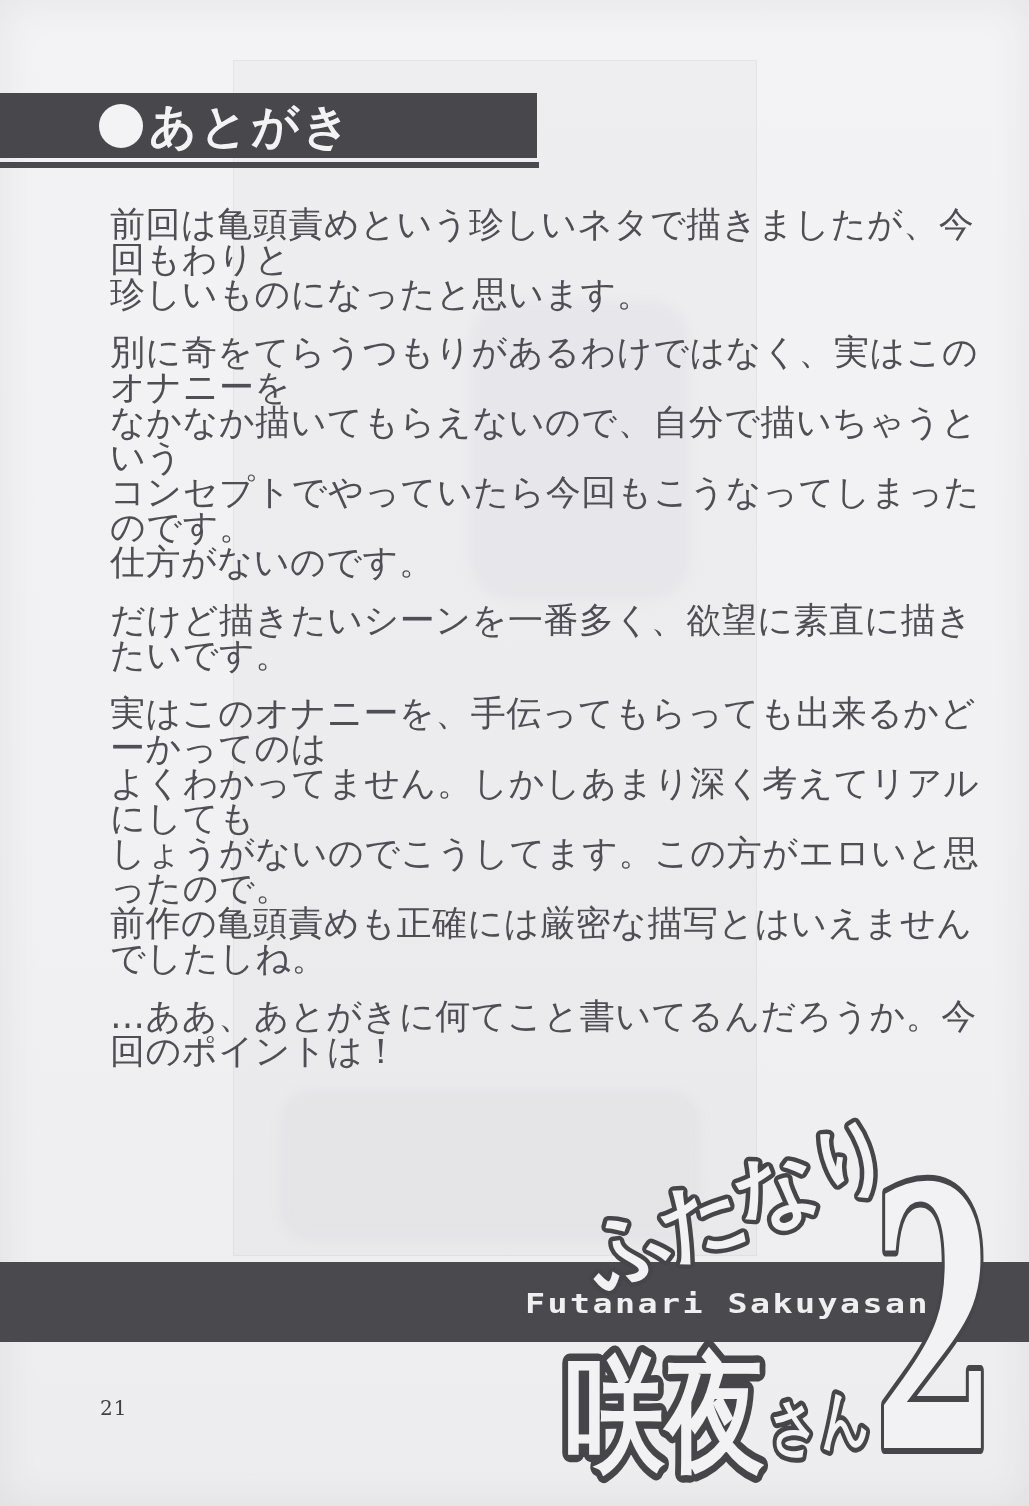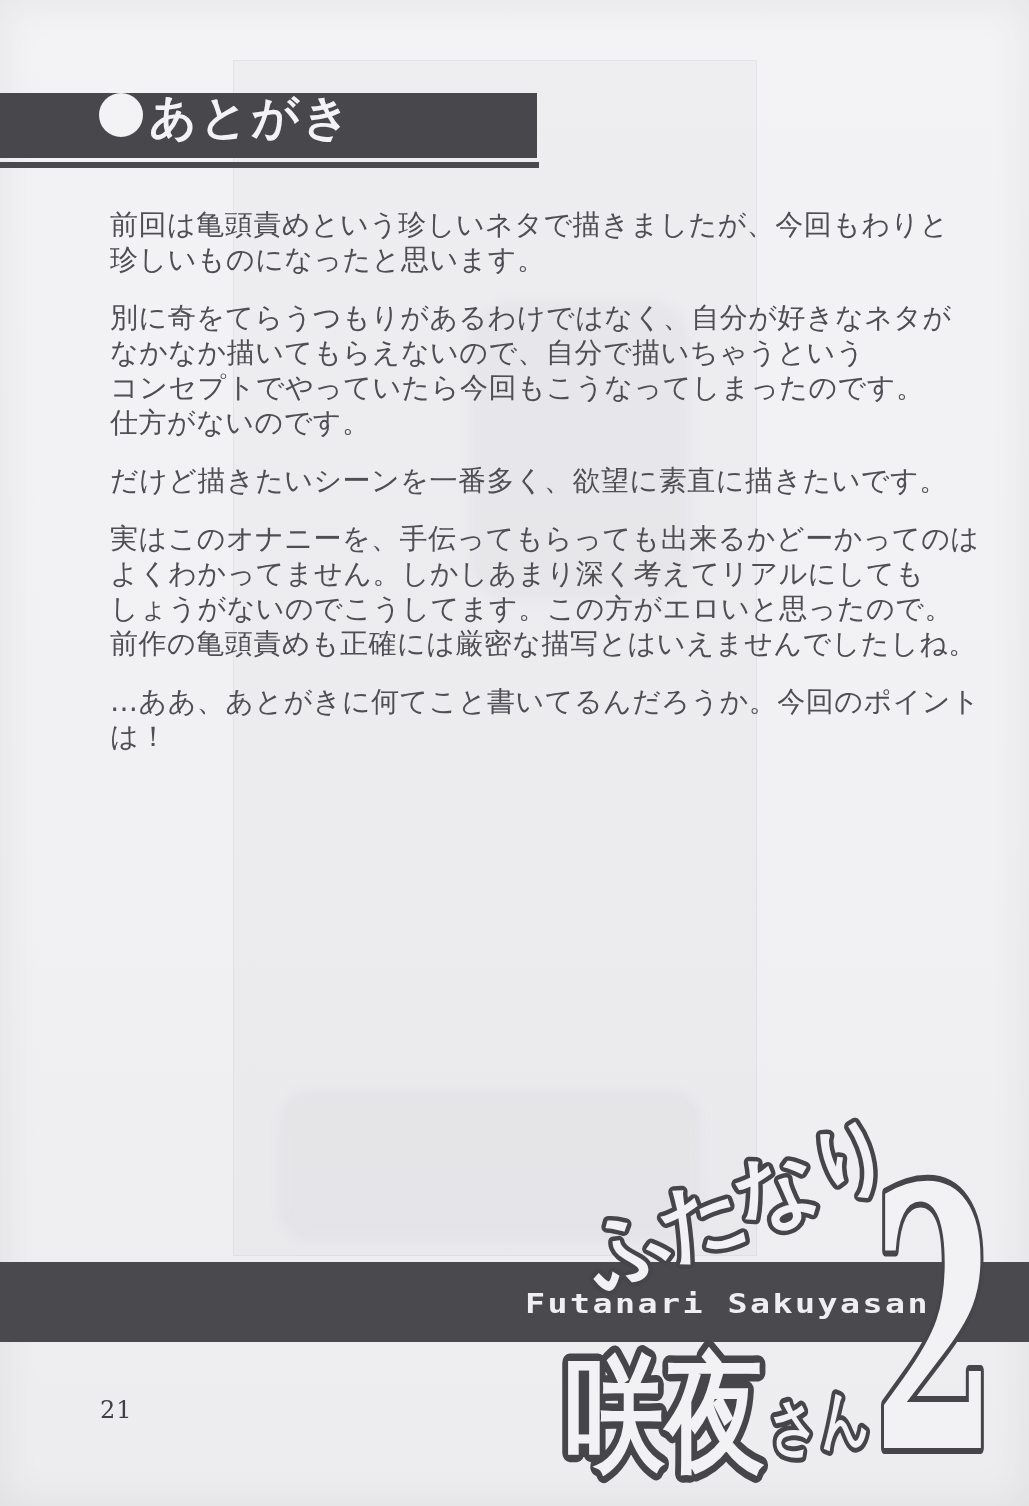--- a/index.html
+++ b/index.html
@@ -39,21 +39,21 @@
     filter: blur(6px);
   }
 
   
   .header-bar {
     position: absolute;
     left: 0; top: 93px;
     width: 537px; height: 65px;
     background: #48484c;
     display: flex;
-    align-items: flex-start;
+    align-items: center;
   }
   .header-bullet {
     width: 44px; height: 44px;
     margin-left: 99px;
     border-radius: 50%;
     background: #f3f3f5;
     flex: 0 0 auto;
   }
   .header-title {
     margin-left: 6px;
@@ -73,21 +73,21 @@
 
   
   .afterword {
     position: absolute;
     left: 110px; top: 207px;
     width: 890px;
     color: #4e4e54;
   }
   .afterword p {
     margin: 0 0 23px 0;
-    font-size: 28px;
+    font-size: 35px;
     line-height: 35px;
     letter-spacing: 0.5px;
     white-space: pre-line;
   }
 
   
   .footer-band {
     position: absolute;
     left: 0; top: 1262px;
     width: 100%; height: 80px;
@@ -98,21 +98,21 @@
   .series-logo {
     position: absolute;
     left: 480px; top: 1080px;
     width: 549px; height: 426px;
   }
 
   .page-number {
     position: absolute;
     left: 100px; top: 1396px;
     font-family: "DejaVu Serif", serif;
-    font-size: 24px;
+    font-size: 20px;
     color: #3f3f45;
     letter-spacing: 1px;
   }
 </style>
 </head>
 <body>
 
 <div class="page">
 
   <div class="ghost-box"></div>
@@ -121,21 +121,21 @@
 
   <div class="header-bar">
     <span class="header-bullet"></span>
     <span class="header-title">あとがき</span>
   </div>
   <div class="header-underline"></div>
 
   <div class="afterword">
     <p>前回は亀頭責めという珍しいネタで描きましたが、今回もわりと
 珍しいものになったと思います。</p>
-    <p>別に奇をてらうつもりがあるわけではなく、自分が好きなネタが
+    <p>別に奇をてらうつもりがあるわけではなく、実はこのオナニーを
 なかなか描いてもらえないので、自分で描いちゃうという
 コンセプトでやっていたら今回もこうなってしまったのです。
 仕方がないのです。</p>
     <p>だけど描きたいシーンを一番多く、欲望に素直に描きたいです。</p>
     <p>実はこのオナニーを、手伝ってもらっても出来るかどーかってのは
 よくわかってません。しかしあまり深く考えてリアルにしても
 しょうがないのでこうしてます。この方がエロいと思ったので。
 前作の亀頭責めも正確には厳密な描写とはいえませんでしたしね。</p>
     <p>…ああ、あとがきに何てこと書いてるんだろうか。今回のポイントは！</p>
   </div>

